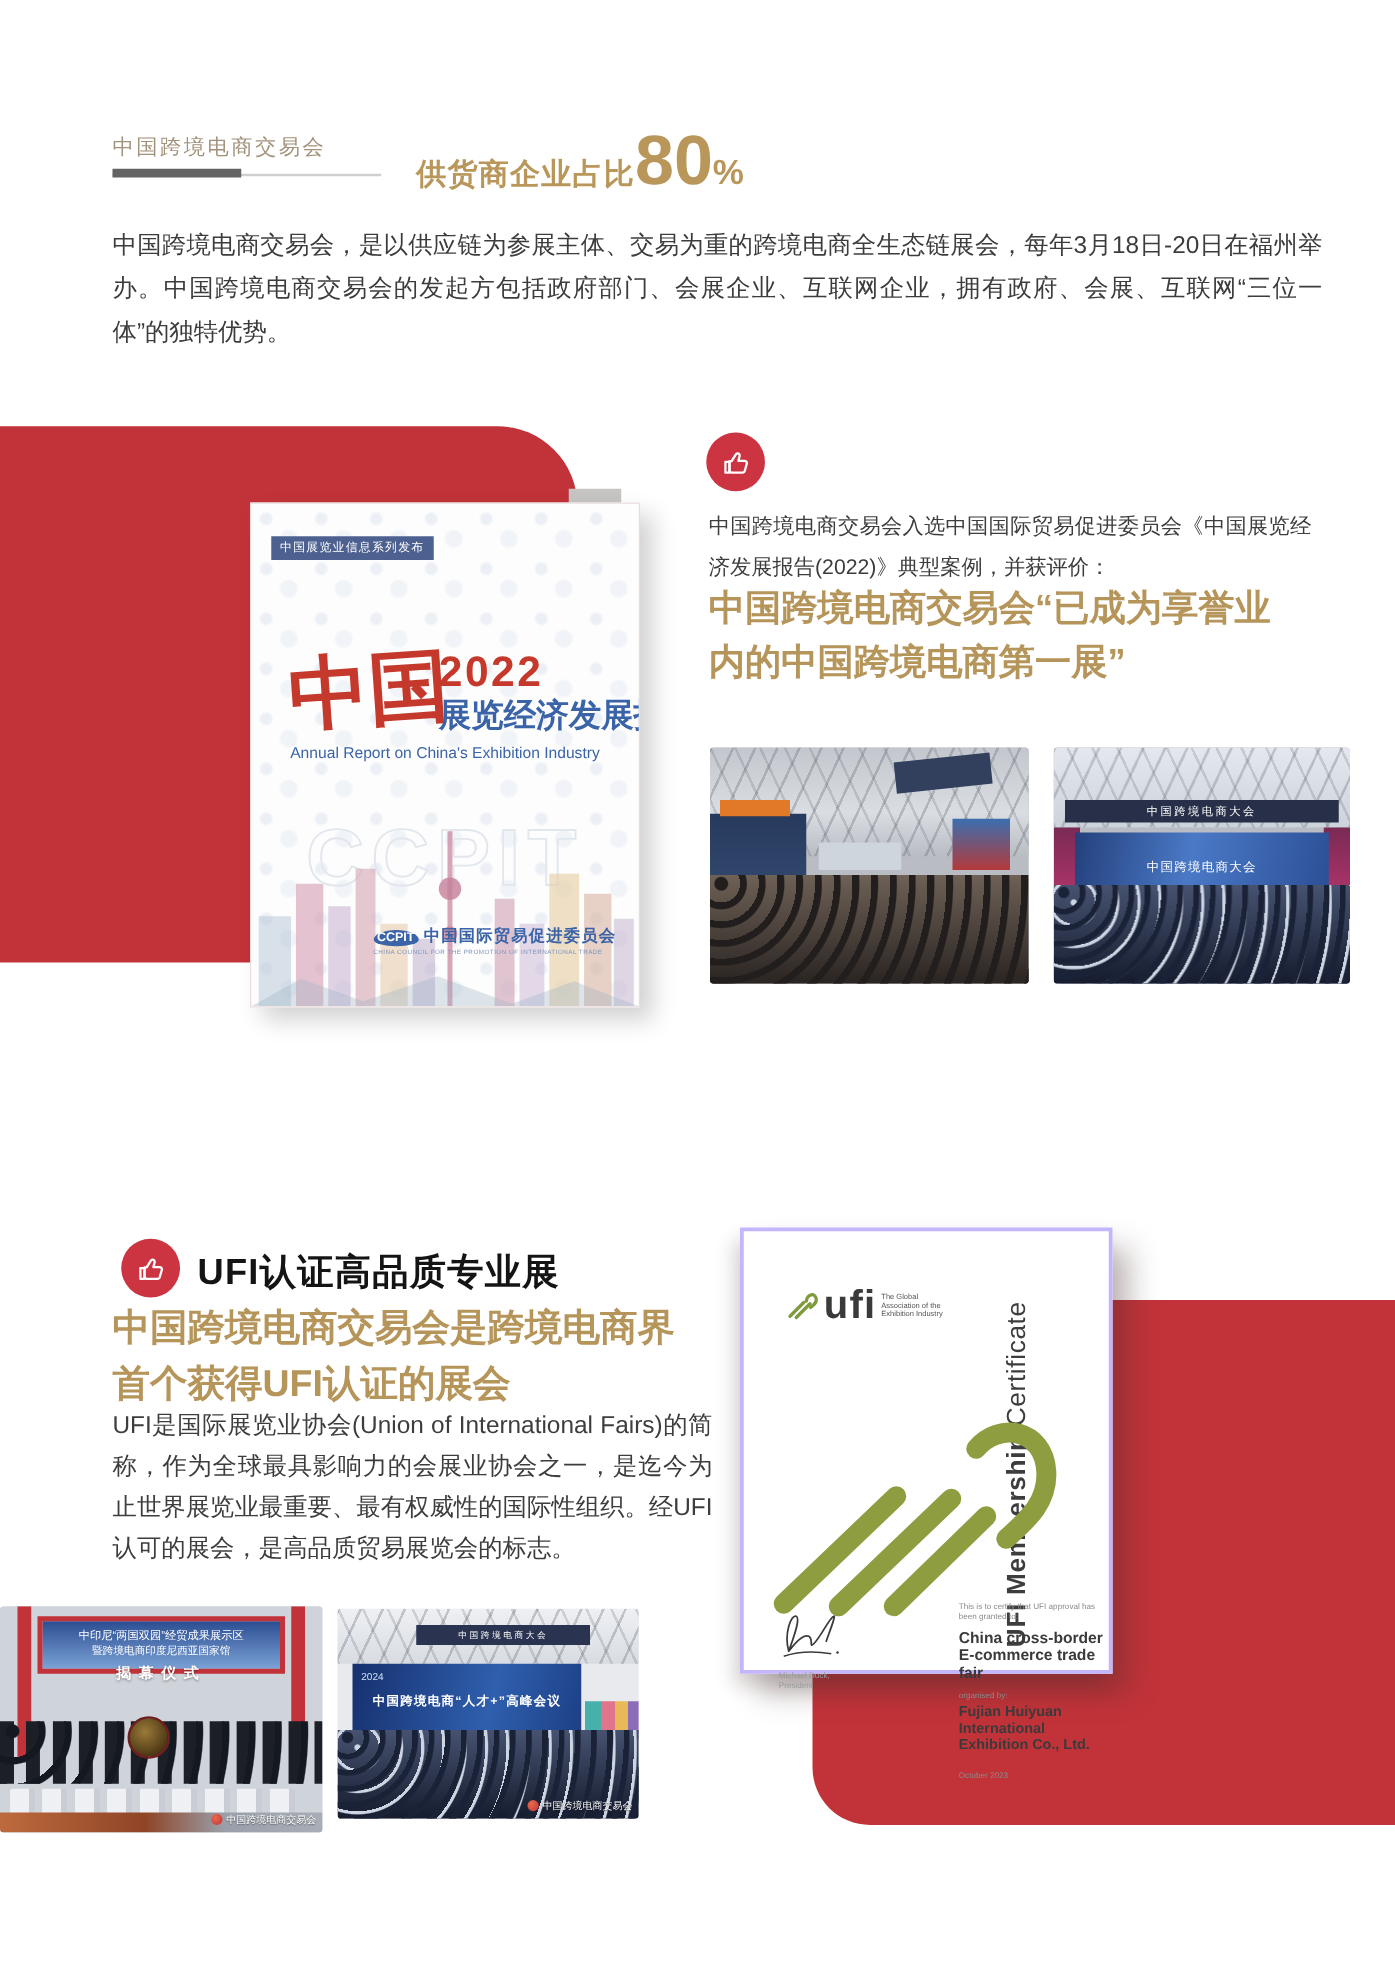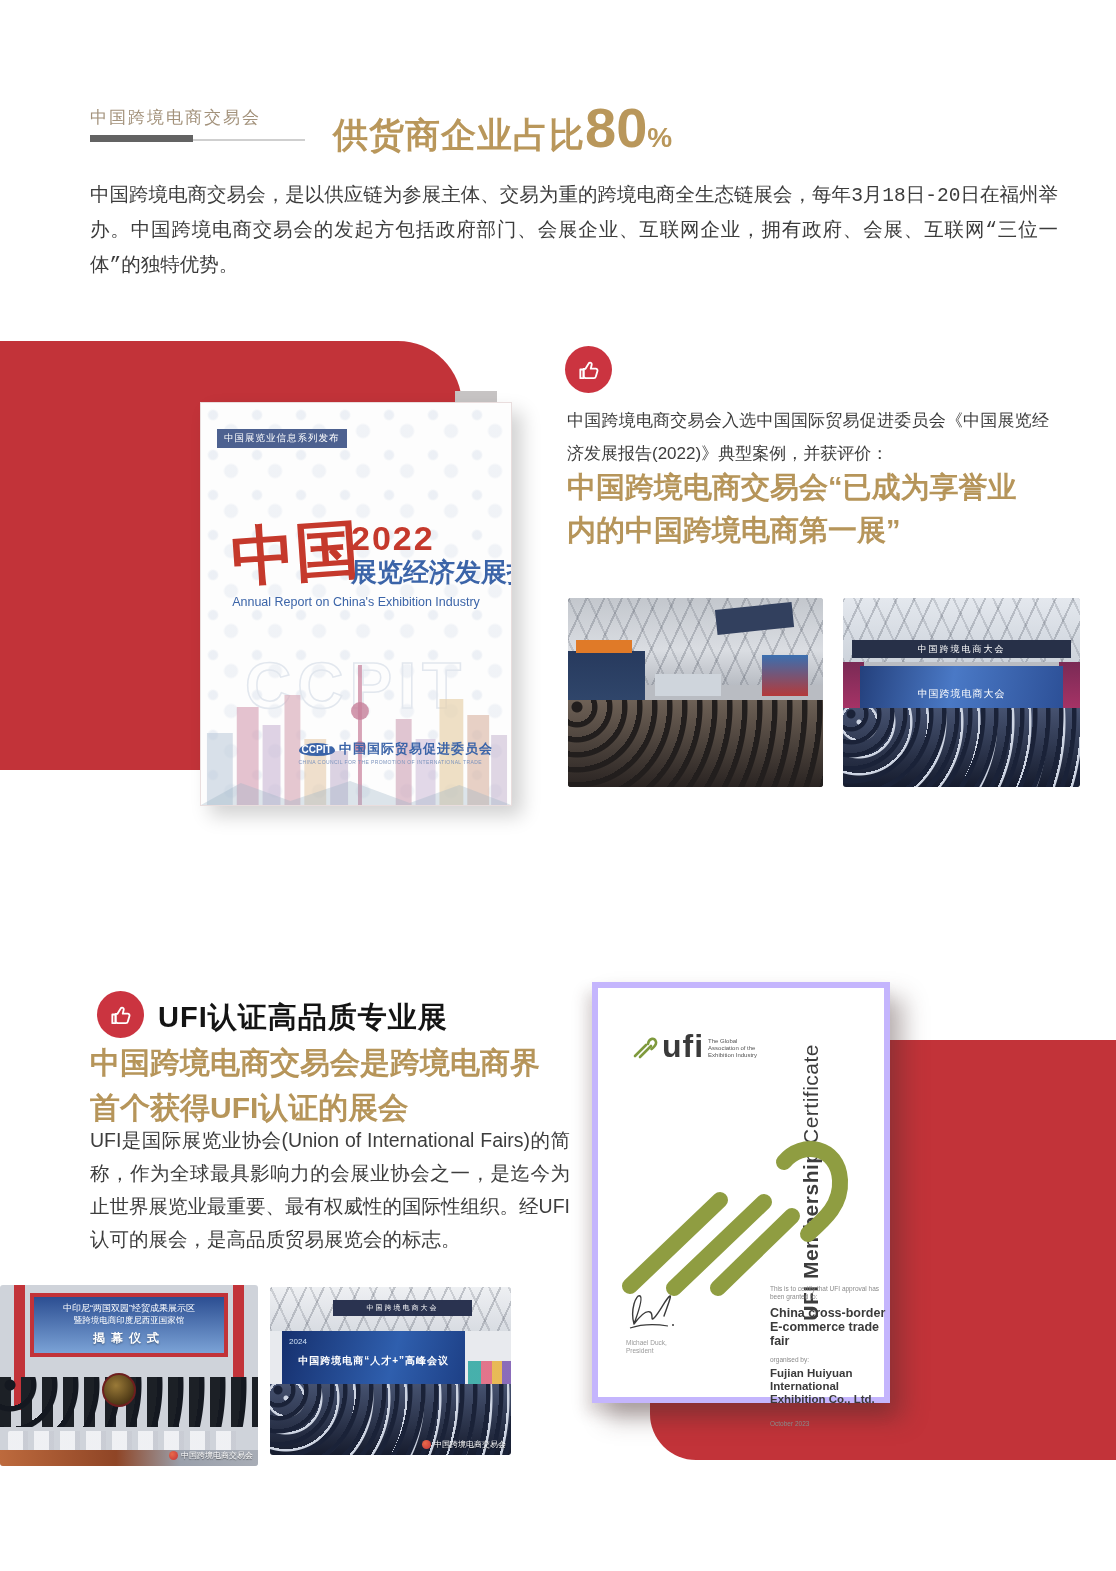--- a/index.html
+++ b/index.html
@@ -6,26 +6,26 @@
   html,body { background:#ffffff; }
   body { font-family:"Liberation Sans","DejaVu Sans",sans-serif; }
   .page { position:relative; width:1116px; height:1571px; background:#ffffff; overflow:hidden; }
   .abs { position:absolute; }
 
   
   .hdr-label { left:90px; top:106px; font-size:17px; letter-spacing:2px; color:#a3927b; }
   .rule-light { left:90px; top:139px; width:215px; height:2px; background:#cfcfcf; }
   .rule-dark { left:90px; top:135px; width:103px; height:7px; background:#636363; }
   .hdr-title { left:333px; top:100px; display:flex; align-items:baseline; color:#b9975b; white-space:nowrap; }
-  .hdr-title .pfx { font-size:35px; font-weight:700; letter-spacing:1px; }
+  .hdr-title .pfx { font-size:24px; font-weight:700; letter-spacing:1px; }
   .hdr-title .num { font-size:56px; font-weight:800; line-height:1; }
   .hdr-title .pct { font-size:28px; font-weight:700; }
 
   
-  .intro { left:90px; top:179px; width:968px; font-size:19.5px; line-height:35px; color:#3c3c3c; text-align:justify;font-family:Liberation Mono, monospace; }
+  .intro { left:90px; top:179px; width:968px; font-size:19.5px; line-height:35px; color:#3c3c3c; text-align:justify; }
 
   
   .red-left { left:0; top:341px; width:462px; height:429px; background:#c23339; border-radius:0 64px 0 0; }
   .red-right { left:650px; top:1040px; width:466px; height:420px; background:#c23339; border-radius:0 0 0 46px; }
 
   
   .book-tab { left:455px; top:391px; width:42px; height:14px; background:#c7c4c4; }
   .book { left:200px; top:402px; width:312px; height:404px; background:#fdfdfd;
           border:1px solid #e9dddd; box-shadow:10px 10px 18px rgba(0,0,0,0.18); overflow:hidden;
           background-image:
@@ -76,21 +76,21 @@
            background:repeating-radial-gradient(circle at 8px 6px, #1a2238 0 4px, rgba(0,0,0,0) 5px 13px),
                       repeating-radial-gradient(circle at 16px 14px, #cdd4e2 0 2px, rgba(0,0,0,0) 3px 17px),
                       linear-gradient(180deg,#465270,#161c2e); }
   .blk { position:absolute; }
   .screen-b { left:7%; top:36%; width:86%; height:30%;
               background:linear-gradient(100deg,#24407c,#4a79c6 45%,#2c4f96);
               display:flex; align-items:center; justify-content:center; }
   .screen-b span { color:#fff; font-size:10px; letter-spacing:1px; white-space:nowrap; }
   .hangbar { display:flex; align-items:center; justify-content:center; color:#fff; }
 
-  .frame-c { left:30px; top:8px; width:198px; height:64px; border:4px solid #c23339;
+  .frame-c { left:30px; top:8px; width:198px; height:46px; border:4px solid #c23339;
              background:linear-gradient(180deg,#2c4e92,#7ba2d6); text-align:center; color:#fff; }
   .frame-c .l1 { font-size:9px; margin-top:5px; white-space:nowrap; }
   .frame-c .l2 { font-size:8.5px; white-space:nowrap; }
   .frame-c .l3 { font-size:12px; font-weight:700; letter-spacing:6px; margin-top:3px; text-shadow:0 1px 2px rgba(0,0,0,.4); }
   .pillar { position:absolute; top:0; width:11px; height:125px; background:#c23339; }
   .silhouettes { position:absolute; left:0; top:92px; width:100%; height:50px;
              background:repeating-radial-gradient(circle at 10px 8px, #141820 0 5px, rgba(0,0,0,0) 6px 21px),
                         repeating-linear-gradient(90deg, #1c2026 0 11px, rgba(0,0,0,0) 11px 21px);
              background-position:0 0, 0 14px; }
   .gong { position:absolute; left:102px; top:88px; width:34px; height:34px; border-radius:50%;
@@ -104,21 +104,21 @@
   .wm .dot { width:9px; height:9px; border-radius:50%; background:radial-gradient(circle at 35% 35%, #e86a4a, #c23339); }
   .screen-d { left:5%; top:26%; width:76%; height:35%;
               background:linear-gradient(105deg,#16306e,#2f5fae 60%,#1d3f85); color:#fff; }
   .screen-d .yr { position:absolute; left:7px; top:6px; font-size:8px; color:#cfe0f5; }
   .screen-d .tt { position:absolute; left:0; top:40%; width:100%; text-align:center; font-size:10px; font-weight:700;
                   letter-spacing:1px; white-space:nowrap; }
   .booths-d { position:absolute; right:0; top:44%; width:18%; height:18%;
               background:linear-gradient(90deg,#2aa6a0 0 30%, #e0607a 30% 55%, #e8b13c 55% 80%, #7a56b0 80%); opacity:.85; }
 
   
-  .cert { left:592px; top:982px; width:298px; height:421px; background:#ffffff; border:6px solid #c4b5fd;
+  .cert { left:592px; top:982px; width:298px; height:357px; background:#ffffff; border:3px solid #c4b5fd;
           box-shadow:14px 16px 22px rgba(70,45,45,.35), -6px 10px 14px rgba(70,45,45,.18); }
   .ufi-logo { position:absolute; left:34px; top:46px; display:flex; align-items:flex-start; gap:4px; }
   .ufi-word { font-size:32px; font-weight:700; color:#3a3a3a; line-height:.8; letter-spacing:1px; }
   .ufi-tag { font-size:6px; color:#555; line-height:7px; width:58px; margin-top:4px; }
   .cert-vtitle { position:absolute; right:62px; top:56px; writing-mode:vertical-rl; transform:rotate(180deg);
                  color:#3d3d3d; font-size:21px; line-height:22px; letter-spacing:.5px; }
   .cert-vtitle b { font-weight:800; }
   .cert-hand { position:absolute; left:18px; top:148px; }
   .cert-text { position:absolute; left:172px; top:297px; width:116px; color:#8a8a8a; }
   .cert-text .tiny { font-size:6.5px; line-height:8px; }

